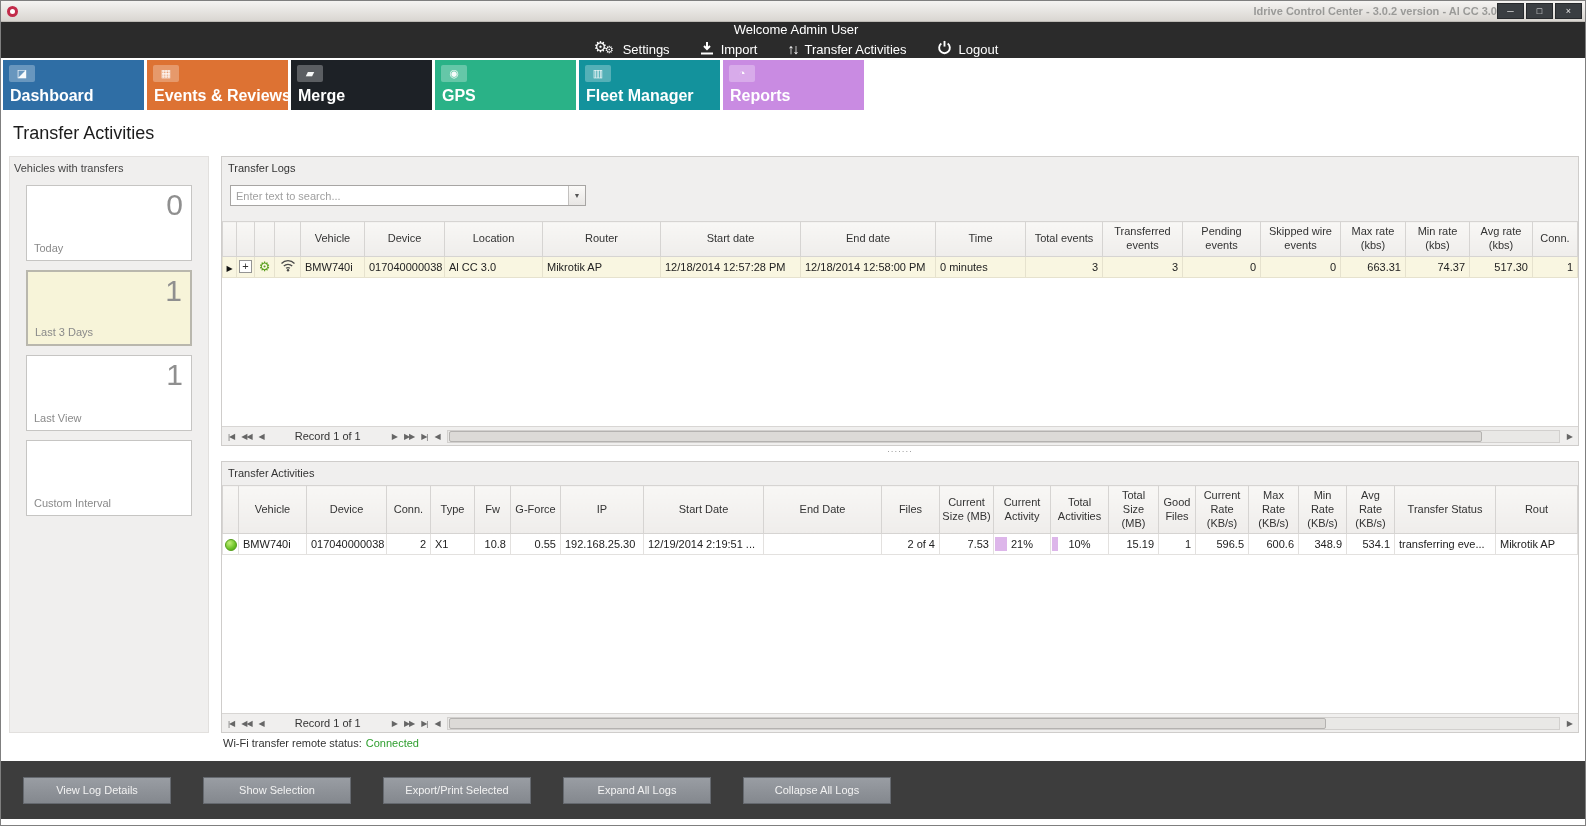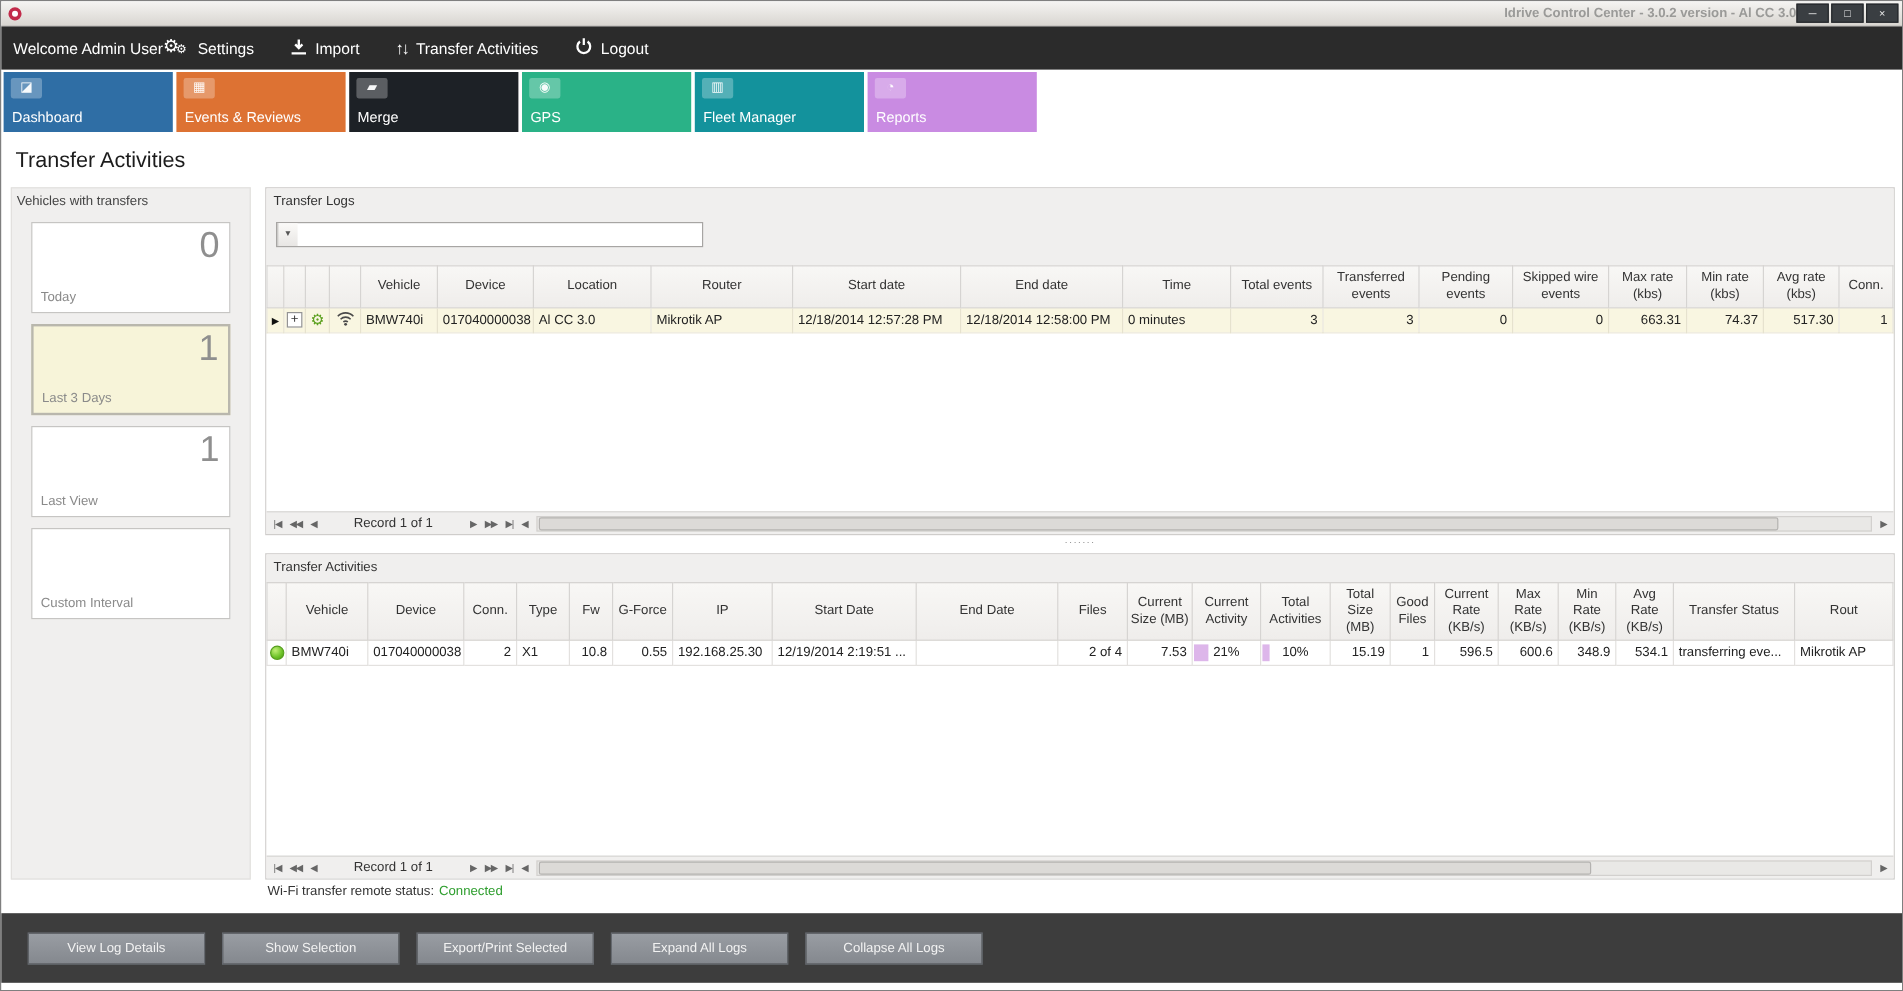--- a/index.html
+++ b/index.html
@@ -7,34 +7,34 @@
   .window { position:relative; width:1586px; height:826px; background:#fff; border:1px solid #7f7f7f; overflow:hidden; }
 
   
   .titlebar { height:21px; background:linear-gradient(#f5f4f2,#d9d6d1); border-bottom:1px solid #bdbab5; display:flex; align-items:center; padding:0 3px; }
   .app-logo { width:11px; height:11px; border:3px solid #c22b4a; border-radius:50%; margin:0 5px 0 3px; background:#fff; }
   .title-text { font-size:11px; font-weight:bold; color:#9a9a98; flex:1; white-space:nowrap; overflow:hidden;text-align:right; }
   .win-controls { display:flex; gap:2px; }
   .win-btn { width:27px; height:16px; background:#3a3e42; border:1px solid #26292c; color:#e8e8e8; font-size:9px; line-height:13px; text-align:center; cursor:default; font-family:"Liberation Sans",sans-serif; }
 
   
-  .topbar { height:36px; background:#2b2b2b; color:#fff; display:flex; align-items:center; padding:0 4px 0 10px; }
+  .topbar { height:36px; background:#2b2b2b; color:#fff; display:flex; align-items:center; justify-content:space-between; padding:0 4px 0 10px;flex-direction:column; }
   .welcome { font-size:13px; }
   .topbar-actions { display:flex; align-items:center; gap:30px; }
   .tb-action { display:flex; align-items:center; gap:7px; font-size:13px; cursor:pointer; white-space:nowrap; }
   .gears { position:relative; width:22px; height:18px; }
   .gear-b { position:absolute; left:0; top:-2px; font-size:15px; color:#fff; }
   .gear-s { position:absolute; left:11px; top:4px; font-size:10px; color:#fff; }
   .updown { font-weight:bold; font-size:14px; letter-spacing:-2px; }
 
   
   .nav { position:absolute; left:2px; top:59px; display:flex; gap:3px; }
   .tile { width:141px; height:50px; position:relative; color:#fff; cursor:pointer; }
   .tile-icon { position:absolute; left:6px; top:5px; width:26px; height:17px; background:rgba(255,255,255,.28); border-radius:2px; font-size:11px; line-height:17px; text-align:center; color:rgba(255,255,255,.95); }
-  .tile-label { position:absolute; left:7px; bottom:5px; font-size:12px; font-weight:normal; white-space:nowrap; }
+  .tile-label { position:absolute; left:7px; bottom:5px; font-size:16px; font-weight:bold; white-space:nowrap; }
   .tile0{background:#2f6ea5} .tile1{background:#dd7233} .tile2{background:#1d2126}
   .tile3{background:#2ab287} .tile4{background:#13929c} .tile5{background:#c98be2}
 
   .page-title { position:absolute; left:12px; top:122px; font-size:18px; color:#1c1c1c; }
 
   
   .sidebar { position:absolute; left:8px; top:155px; width:200px; height:577px; background:#f0efee; border:1px solid #e2e0de; }
   .sidebar-title { font-size:11px; color:#444; padding:5px 4px 2px; }
   .card { width:166px; height:76px; margin:9px auto 0; background:#fff; border:1px solid #c6c5c3; position:relative; cursor:pointer; }
   .card.selected { background:#f7f4d9; border:2px solid #b9b7ad; }
@@ -78,21 +78,21 @@
   .hthumb { position:absolute; left:1px; top:0; bottom:0; background:#dcdad7; border:1px solid #b4b2b0; border-radius:2px; cursor:pointer; }
   .hthumb-logs { width:93%; }
   .hthumb-act { width:79%; }
 
   .splitter { position:absolute; left:220px; top:447px; width:1358px; height:11px; text-align:center; color:#8a8a8a; font-size:8px; letter-spacing:1px; line-height:7px; cursor:row-resize; }
 
   .wifi-status { position:absolute; left:222px; top:736px; font-size:11px; color:#333; }
   .wifi-status .green { color:#2e9e2e; margin-left:4px; }
 
   
-  .footer { position:absolute; left:0; top:760px; width:100%; height:58px; background:#3d3d3d; display:flex; align-items:center; gap:14px; padding-left:22px; }
+  .footer { position:absolute; left:0; top:760px; width:100%; height:58px; background:#3d3d3d; display:flex; align-items:center; gap:32px; padding-left:22px; }
   .fbtn { width:148px; height:27px; background:linear-gradient(#999da3,#84888e); border:1px solid #65696f; color:#f2f2f2; font-size:11px; cursor:pointer; font-family:"Liberation Sans",sans-serif; }
 </style>
 </head>
 <body>
 
 <div class="window">
 
   <div class="titlebar">
     <span class="app-logo"></span>
     <span class="title-text">Idrive Control Center - 3.0.2 version - Al CC 3.0</span>
@@ -185,20 +185,21 @@
       <div class="card-value"></div>
       <div class="card-label">Custom Interval</div>
     </div>
   </div>
 
   <div class="panel logs-panel">
     <div class="panel-head">
       <div class="panel-title">Transfer Logs</div>
       <div class="search-row">
         <div class="combo">
+          <input placeholder="Enter text to search..." style="">
           <span class="combo-btn">▼</span>
         </div>
       </div>
     </div>
     <table>
       <colgroup>
         <col style="width:14px">
           <col style="width:18px">
           <col style="width:20px">
           <col style="width:26px">

